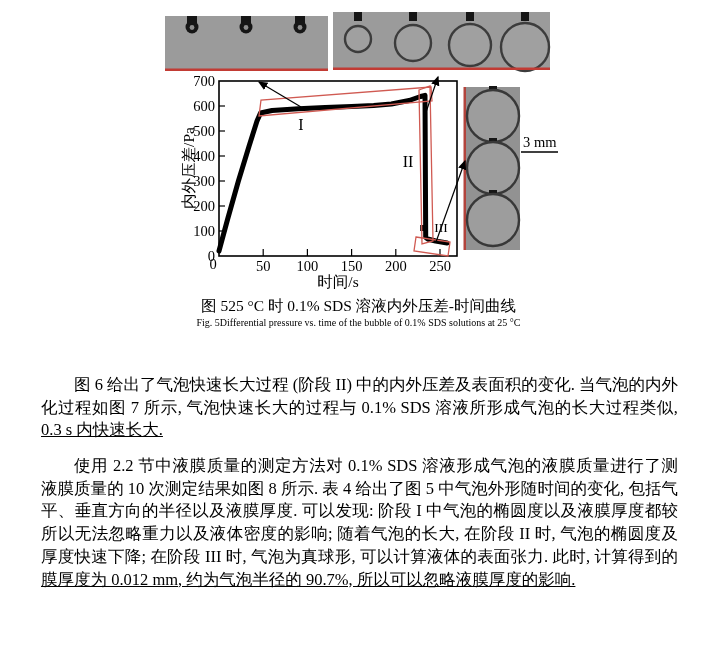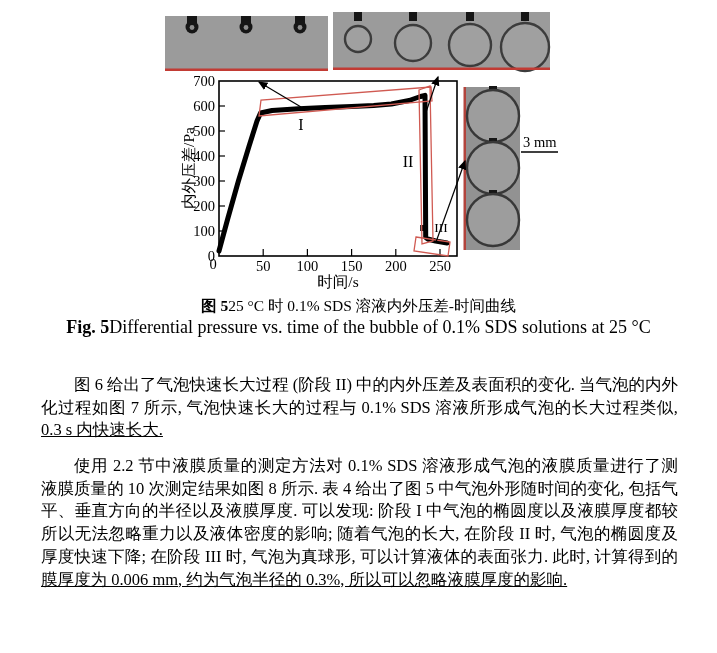--- a/index.html
+++ b/index.html
@@ -4,22 +4,22 @@
 <style>
   html,body{margin:0;padding:0;}
   body{
     width:717px;height:653px;position:relative;background:#ffffff;
     font-family:"Liberation Serif","DejaVu Serif",serif;color:#000;overflow:hidden;
   }
   #fig-svg{position:absolute;left:0;top:0;}
   #fig-svg text{font-family:"Liberation Serif","DejaVu Serif",serif;fill:#000;}
   .caption{position:absolute;left:0;width:717px;text-align:center;}
   #cap-cn{top:296px;font-size:15.5px;}
-  #cap-en{top:317px;font-size:18px;}
-  .cap-label{font-weight:bold;}
+  #cap-en{top:317px;font-size:10px;}
+  .cap-label{font-weight:normal;}
   #body-text{position:absolute;left:28px;top:361px;width:663px;font-size:16.5px;line-height:22.7px;}
   .bline{text-align:justify;text-align-last:justify;height:22.7px;overflow:hidden;}
   .bline.indent{text-indent:2em;}
   .bline.last{text-align-last:auto;text-decoration:underline;}
   .para{margin:13px;padding:0;}
 </style>
 </head>
 <body>
 
 <svg id="fig-svg" width="717" height="295">
@@ -126,15 +126,15 @@
       <div class="bline indent">图 6 给出了气泡快速长大过程 (阶段 II) 中的内外压差及表面积的变化. 当气泡的内外压</div>
       <div class="bline">化过程如图 7 所示, 气泡快速长大的过程与 0.1% SDS 溶液所形成气泡的长大过程类似, 都在</div>
       <div class="bline last">0.3 s 内快速长大.</div>
     </div>
     <div class="para">
       <div class="bline indent">使用 2.2 节中液膜质量的测定方法对 0.1% SDS 溶液形成气泡的液膜质量进行了测定, 对</div>
       <div class="bline">液膜质量的 10 次测定结果如图 8 所示. 表 4 给出了图 5 中气泡外形随时间的变化, 包括气泡水</div>
       <div class="bline">平、垂直方向的半径以及液膜厚度. 可以发现: 阶段 I 中气泡的椭圆度以及液膜厚度都较大,</div>
       <div class="bline">所以无法忽略重力以及液体密度的影响; 随着气泡的长大, 在阶段 II 时, 气泡的椭圆度及液膜</div>
       <div class="bline">厚度快速下降; 在阶段 III 时, 气泡为真球形, 可以计算液体的表面张力. 此时, 计算得到的液</div>
-      <div class="bline last">膜厚度为 0.006 mm, 约为气泡半径的 0.3%, 所以可以忽略液膜厚度的影响.</div>
+      <div class="bline last">膜厚度为 0.012 mm, 约为气泡半径的 90.7%, 所以可以忽略液膜厚度的影响.</div>
     </div>
   </div>
 
 </body></html>

